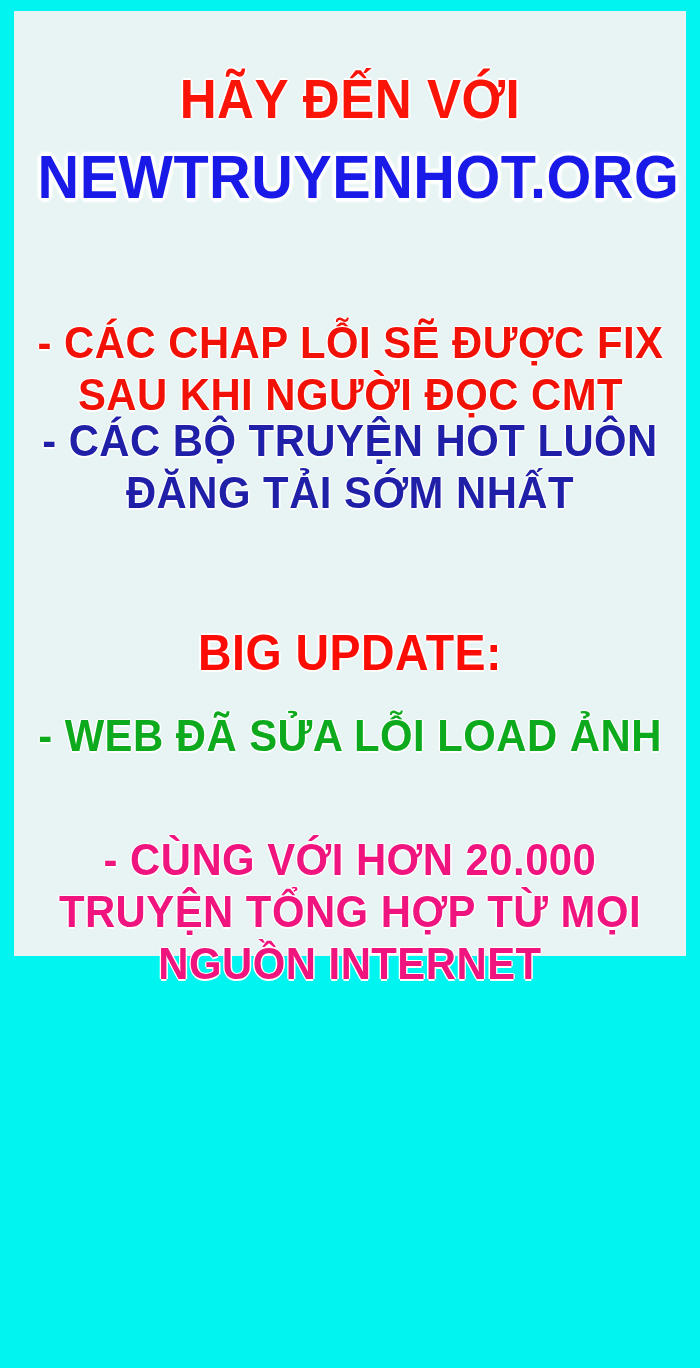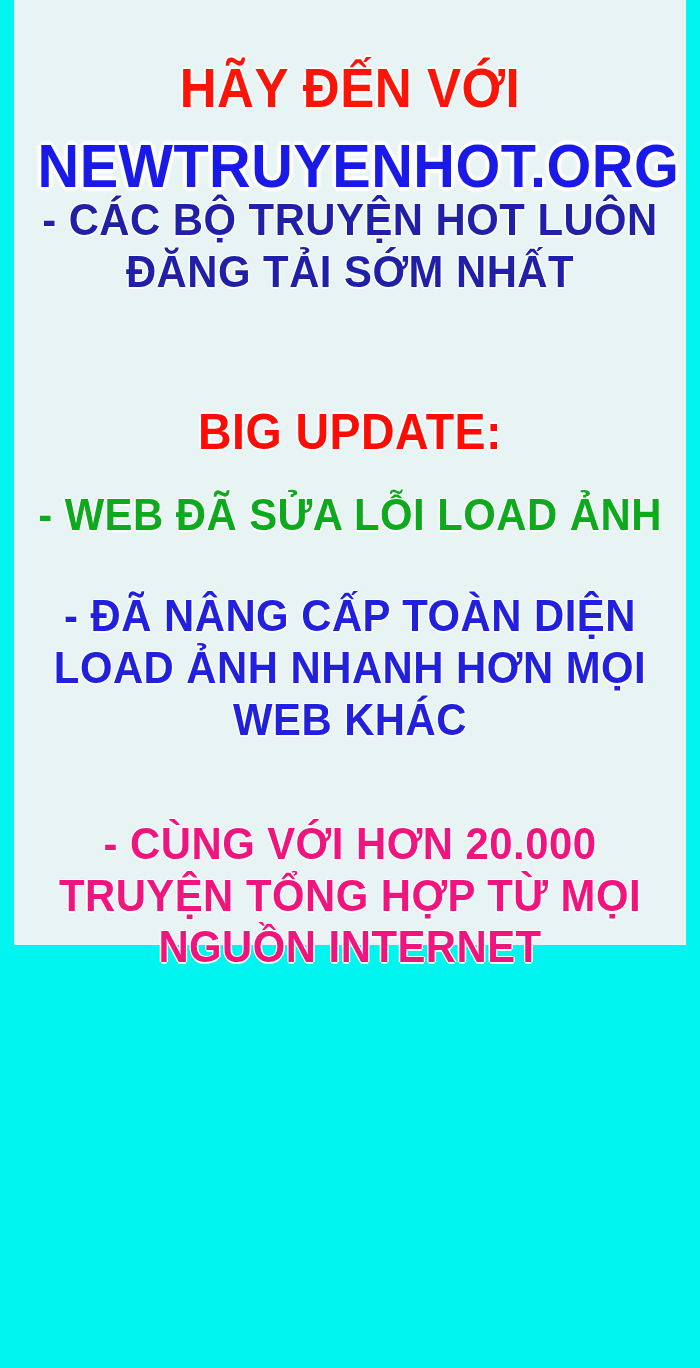--- a/index.html
+++ b/index.html
@@ -14,27 +14,28 @@
     height: 1368px;
     background: #00f5f0;
     overflow: hidden;
     font-family: "Liberation Sans", "DejaVu Sans", sans-serif;
   }
 
   
   #panel {
     position: absolute;
     left: 14px;
-    top: 0px;
+    top: 11px;
     width: 672px;
     height: 945px;
     background: #e8f4f4;
     box-sizing: border-box;
     display: flex;
     flex-direction: column;
+    align-items: center;
   }
 
   .line {
     width: 100%;
     text-align: center;
     font-weight: 900;
     letter-spacing: 0.5px;
     line-height: 1.02;
     white-space: pre;
     font-stretch: condensed;
@@ -131,35 +132,34 @@
 </head>
 <body>
 
 <div id="banner">
   <div id="panel">
 
     <div class="line headline">HÃY ĐẾN VỚI</div>
 
     <div class="line domain">NEWTRUYENHOT.ORG</div>
 
+    <div class="red-block">
+      <div class="line red-line">- CÁC CHAP LỖI SẼ ĐƯỢC FIX</div>
+      <div class="line red-line">SAU KHI NGƯỜI ĐỌC CMT</div>
+    </div>
 
     <div class="navy-block">
       <div class="line navy-line">- CÁC BỘ TRUYỆN HOT LUÔN</div>
       <div class="line navy-line">ĐĂNG TẢI SỚM NHẤT</div>
     </div>
 
     <div class="line update-title">BIG UPDATE:</div>
 
     <div class="line green-line">- WEB ĐÃ SỬA LỖI LOAD ẢNH</div>
 
-    <div class="blue-block">
-      <div class="line blue-line">- ĐÃ NÂNG CẤP TOÀN DIỆN</div>
-      <div class="line blue-line">LOAD ẢNH NHANH HƠN MỌI</div>
-      <div class="line blue-line">WEB KHÁC</div>
-    </div>
 
     <div class="pink-block">
       <div class="line pink-line">- CÙNG VỚI HƠN 20.000</div>
       <div class="line pink-line">TRUYỆN TỔNG HỢP TỪ MỌI</div>
       <div class="line pink-line">NGUỒN INTERNET</div>
     </div>
 
   </div>
 </div>
 

